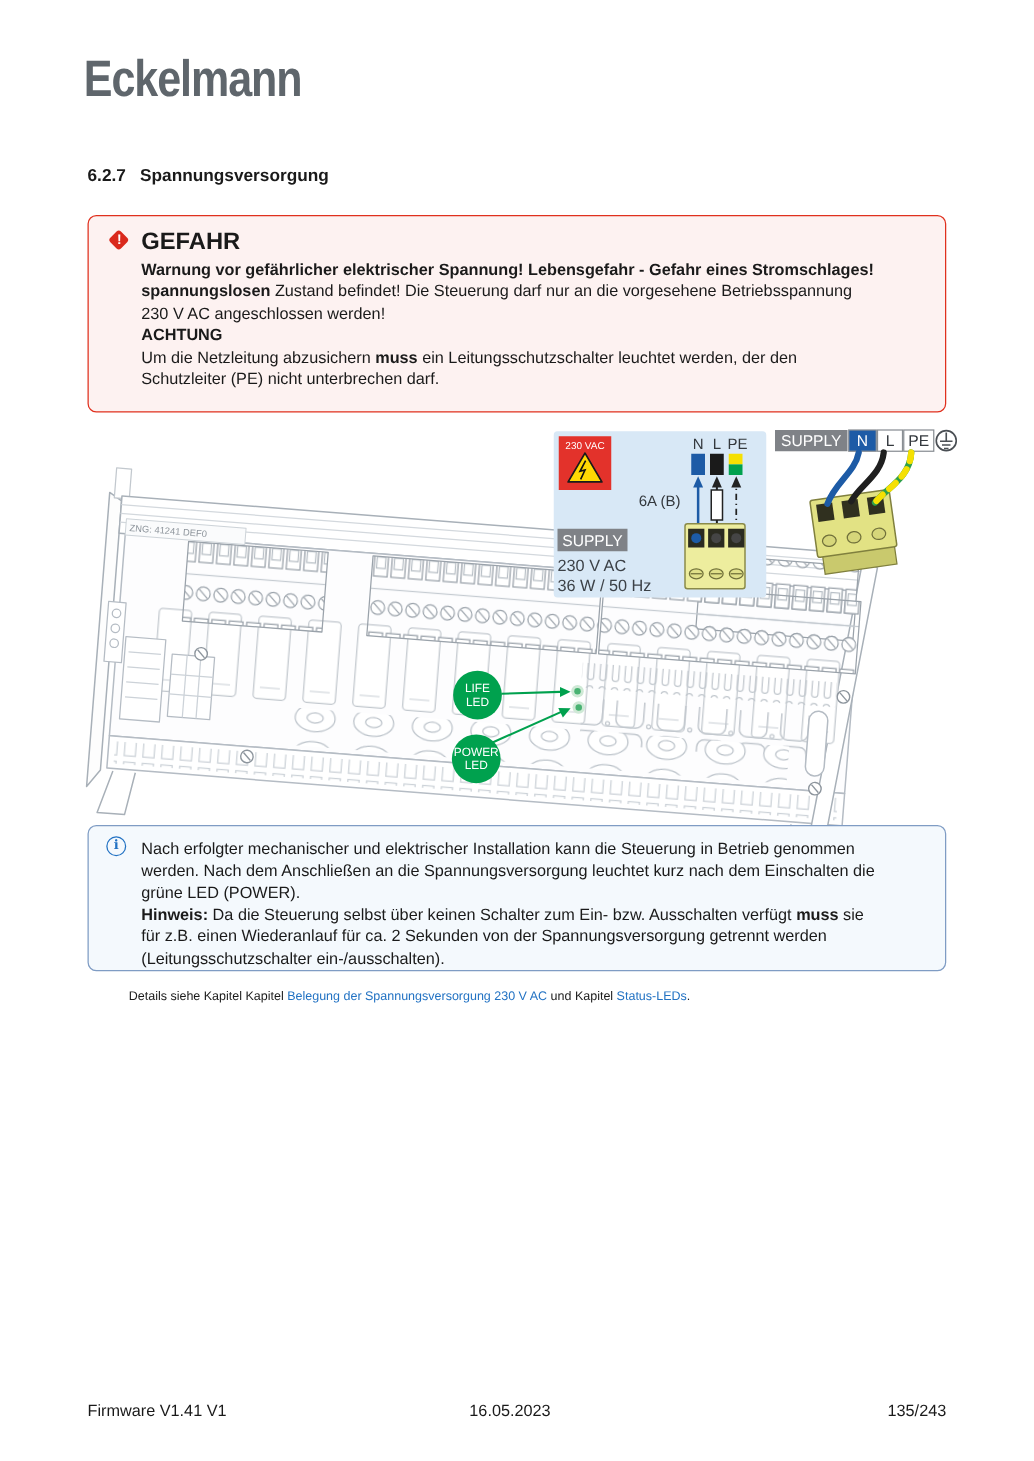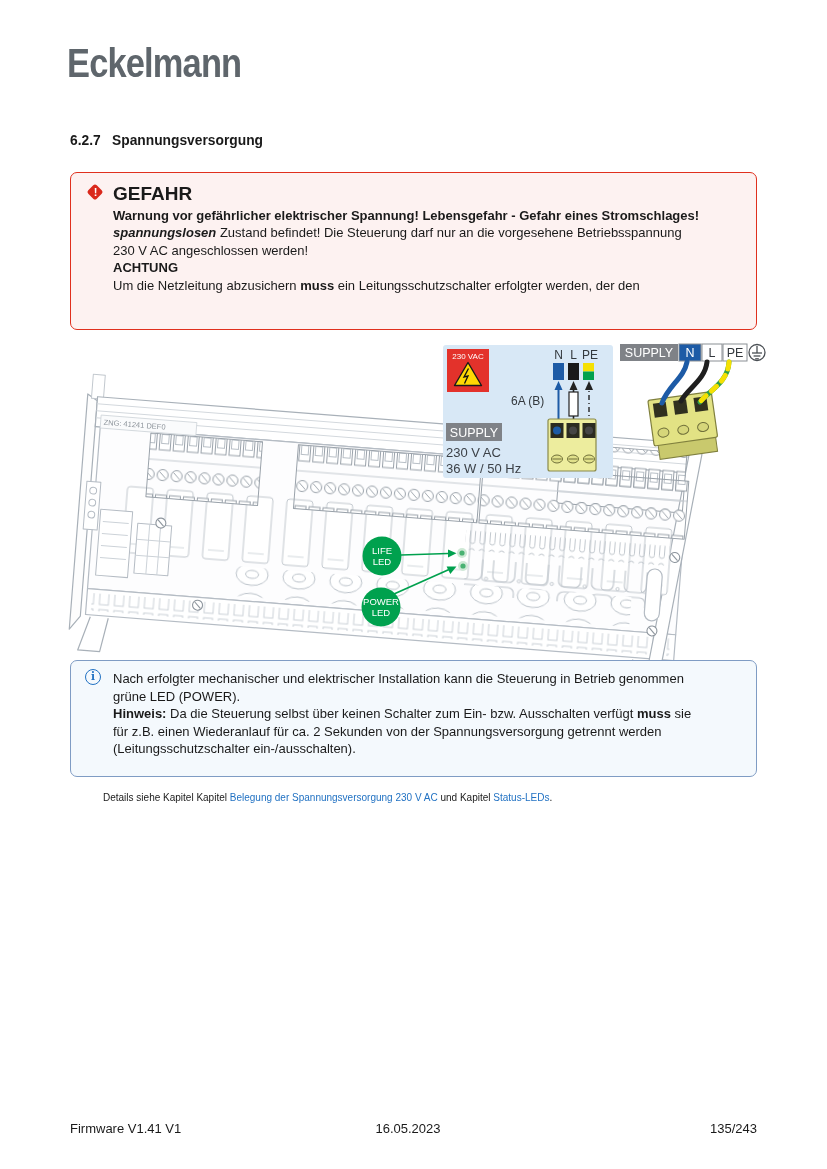--- a/index.html
+++ b/index.html
@@ -51,24 +51,25 @@
 </div>
 
 <div class="abs box danger">
   <div class="diamond-wrap">
     <div class="diamond"></div>
     <div class="diamond-excl">!</div>
   </div>
   <div class="box-title">GEFAHR</div>
   <div class="box-body">
     <div class="line"><span style="font-weight: bold;">Warnung vor gefährlicher elektrischer Spannung! Lebensgefahr - Gefahr eines Stromschlages!</span></div>
-    <div class="line"><span style="font-weight: bold; font-style: italic;">spannungslosen</span><span> Zustand befindet! Die Steuerung darf nur an die vorgesehene Betriebsspannung</span></div>
+    <div class="line"><span style="font-weight: bold;">spannungslosen</span><span> Zustand befindet! Die Steuerung darf nur an die vorgesehene Betriebsspannung</span></div>
     <div class="line"><span>230 V AC angeschlossen werden!</span></div>
     <div class="line"><span style="font-weight: bold; margin-top: 21px;">ACHTUNG</span></div>
-    <div class="line"><span>Um die Netzleitung abzusichern </span><span style="font-weight: bold;">muss</span><span> ein Leitungsschutzschalter erfolgter werden, der den</span></div>
+    <div class="line"><span>Um die Netzleitung abzusichern </span><span style="font-weight: bold;">muss</span><span> ein Leitungsschutzschalter leuchtet werden, der den</span></div>
+    <div class="line"><span>Schutzleiter (PE) nicht unterbrechen darf.</span></div>
   </div>
 </div>
 
 <svg class="abs" style="left:60px;top:338px" width="745" height="327" viewBox="60 338 745 327">
   <defs>
     <pattern id="pterm" width="14" height="64" patternUnits="userSpaceOnUse">
       <rect x="1.5" y="1" width="11" height="19" fill="#ffffff" stroke="#9aa2aa" stroke-width="1"></rect>
       <rect x="3.5" y="4.5" width="7" height="9" fill="none" stroke="#b8bfc6" stroke-width="1"></rect>
       <line x1="0" y1="30" x2="14" y2="30" stroke="#c5cbd1" stroke-width="1"></line>
       <circle cx="7" cy="45" r="5.5" fill="#ffffff" stroke="#9aa2aa" stroke-width="1"></circle>
@@ -262,20 +263,21 @@
     <circle cx="381" cy="607" r="19.5" fill="#00a14e"></circle>
     <text x="381" y="604.5" font-size="9.5" fill="#ffffff" text-anchor="middle">POWER</text>
     <text x="381" y="615.5" font-size="9.5" fill="#ffffff" text-anchor="middle">LED</text>
   </g>
 </svg>
 
 <div class="abs box info">
   <div class="info-icon">i</div>
   <div class="box-body">
     <div class="line"><span>Nach erfolgter mechanischer und elektrischer Installation kann die Steuerung in Betrieb genommen</span></div>
+    <div class="line"><span>werden. Nach dem Anschließen an die Spannungsversorgung leuchtet kurz nach dem Einschalten die</span></div>
     <div class="line"><span>grüne LED (POWER).</span></div>
     <div class="line"><span style="font-weight: bold;">Hinweis:</span><span> Da die Steuerung selbst über keinen Schalter zum Ein- bzw. Ausschalten verfügt </span><span style="font-weight: bold;">muss</span><span> sie</span></div>
     <div class="line"><span>für z.B. einen Wiederanlauf für ca. 2 Sekunden von der Spannungsversorgung getrennt werden</span></div>
     <div class="line"><span>(Leitungsschutzschalter ein-/ausschalten).</span></div>
   </div>
 </div>
 
 <div class="abs details"><span>Details siehe Kapitel Kapitel </span><span class="link">Belegung der Spannungsversorgung 230 V AC</span><span> und Kapitel </span><span class="link">Status-LEDs</span><span>.</span></div>
 
 <div class="abs footer-left">Firmware V1.41 V1</div>

